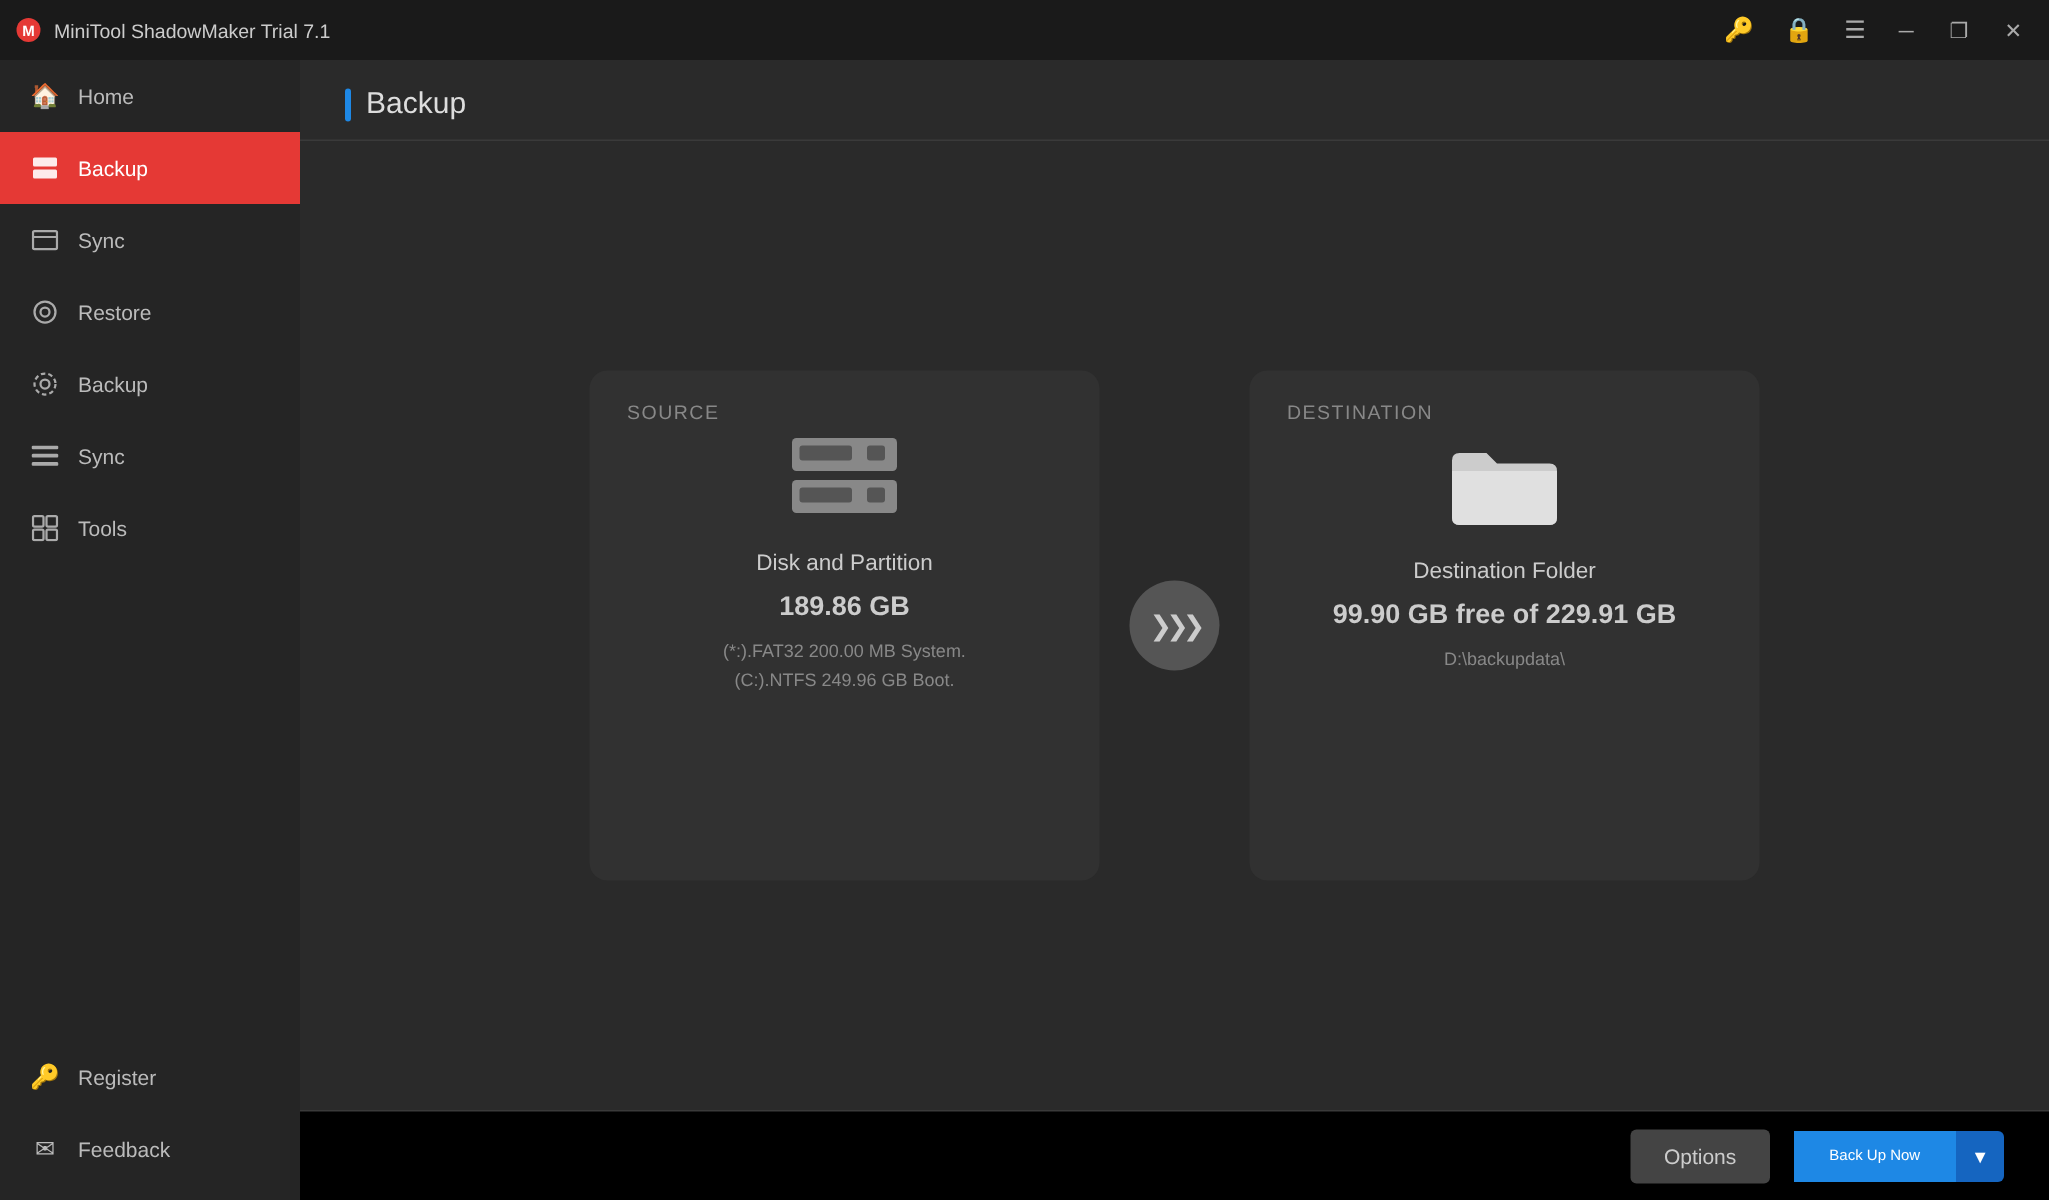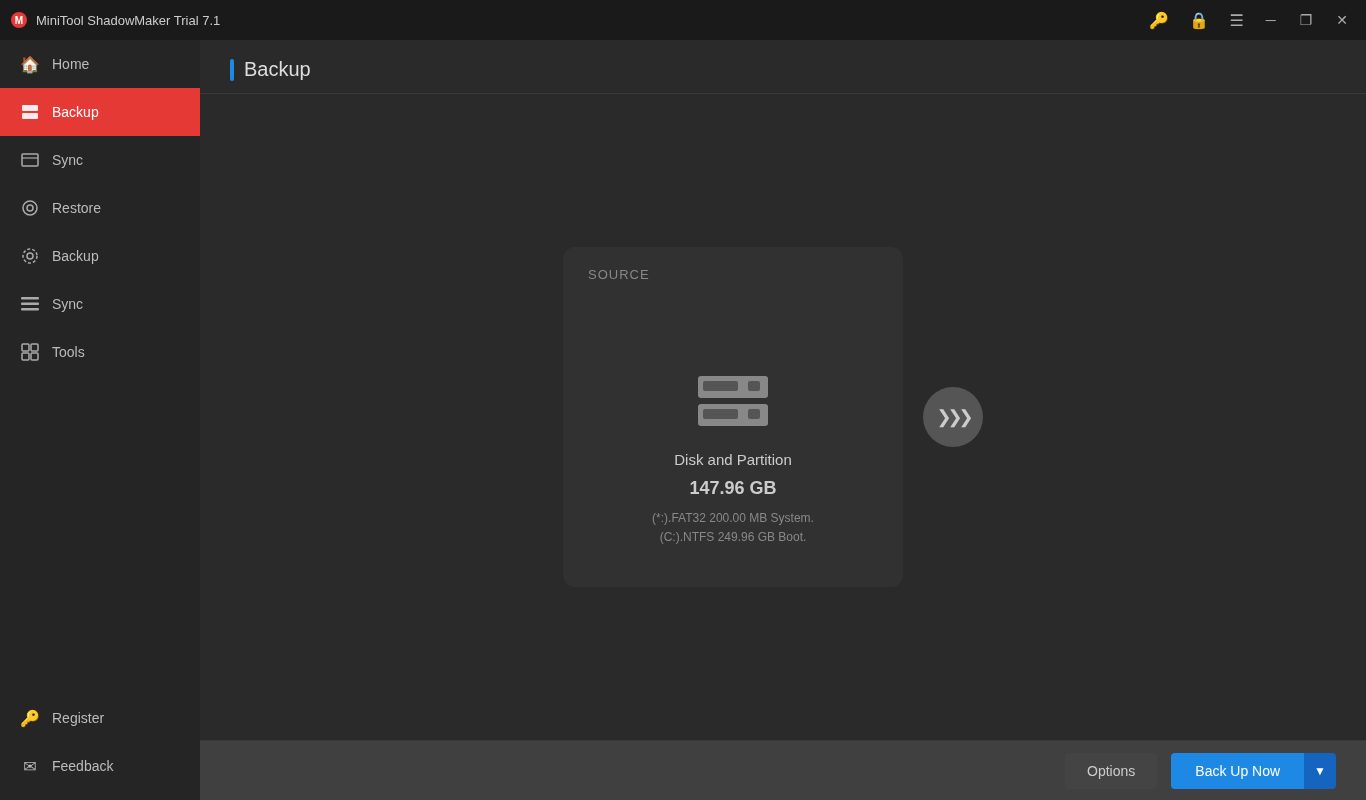--- a/index.html
+++ b/index.html
@@ -142,21 +142,21 @@
 
     
     .backup-card {
       width: 340px;
       min-height: 340px;
       background: #313131;
       border-radius: 12px;
       display: flex;
       flex-direction: column;
       align-items: center;
-      justify-content: flex-end;
+      justify-content: flex-start;
       padding: 40px 30px;
       cursor: pointer;
       position: relative;
     }
 
     .card-label {
       color: #888;
       font-size: 13px;
       letter-spacing: 1px;
       position: absolute;
@@ -211,27 +211,27 @@
       flex-shrink: 0;
       margin: 0 20px;
       color: #ccc;
       font-size: 20px;
       letter-spacing: -3px;
     }
 
     
     #footer-bar {
       height: 60px;
-      background: #404040;
+      background: #000000;
       border-top: 1px solid #3a3a3a;
       display: flex;
       align-items: center;
       justify-content: flex-end;
       padding: 0 30px;
-      gap: 14px;
+      gap: 2px;
       flex-shrink: 0;
     }
 
     #options-btn {
       background: #444;
       color: #ccc;
       border: none;
       padding: 10px 22px;
       border-radius: 4px;
       font-size: 14px;
@@ -241,22 +241,23 @@
     #backup-now-wrapper {
       display: flex;
       border-radius: 4px;
       overflow: hidden;
     }
     #backup-now-btn {
       background: #1e88e5;
       color: #fff;
       border: none;
       padding: 10px 24px;
-      font-size: 14px;
-      cursor: pointer;
+      font-size: 10px;
+      cursor: pointer;
+      margin-left: 14px;
     }
     #backup-now-dropdown {
       background: #1565c0;
       color: #fff;
       border: none;
       padding: 10px 10px;
       cursor: pointer;
       font-size: 12px;
     }
   </style>
@@ -387,31 +388,45 @@
             <rect x="5" y="5" width="70" height="22" rx="3" fill="#888"></rect>
             <rect x="10" y="10" width="35" height="10" rx="2" fill="#555"></rect>
             <rect x="55" y="10" width="12" height="10" rx="2" fill="#555"></rect>
 
             <rect x="5" y="33" width="70" height="22" rx="3" fill="#888"></rect>
             <rect x="10" y="38" width="35" height="10" rx="2" fill="#555"></rect>
             <rect x="55" y="38" width="12" height="10" rx="2" fill="#555"></rect>
           </svg>
         </div>
         <div class="card-title">Disk and Partition</div>
-        <div class="card-size">147.96 GB</div>
+        <div class="card-size">189.86 GB</div>
         <div class="card-detail">
           <span>(*:).FAT32 200.00 MB System.</span><br>
           <span>(C:).NTFS 249.96 GB Boot.</span>
         </div>
       </div>
 
       <div id="arrow-btn">
         <span style="color:#ccc;font-size:18px;letter-spacing:-4px;">❯❯❯</span>
       </div>
 
+      <div class="backup-card">
+        <span class="card-label">DESTINATION</span>
+        <div class="card-icon">
+          <svg class="folder-icon-svg" viewBox="0 0 80 65" fill="none" xmlns="http://www.w3.org/2000/svg">
+
+            <path d="M5 20 Q5 15 10 15 L28 15 L35 22 L70 22 Q75 22 75 27 L75 58 Q75 63 70 63 L10 63 Q5 63 5 58 Z" fill="#ccc"></path>
+
+            <path d="M5 27 L75 27 L75 58 Q75 63 70 63 L10 63 Q5 63 5 58 Z" fill="#e0e0e0"></path>
+          </svg>
+        </div>
+        <div class="card-title">Destination Folder</div>
+        <div class="card-size">99.90 GB free of 229.91 GB</div>
+        <div class="card-detail">D:\backupdata\</div>
+      </div>
 
     </div>
 
     <div id="footer-bar">
       <button id="options-btn">Options</button>
       <div id="backup-now-wrapper">
         <button id="backup-now-btn">Back Up Now</button>
         <button id="backup-now-dropdown">▼</button>
       </div>
     </div>

